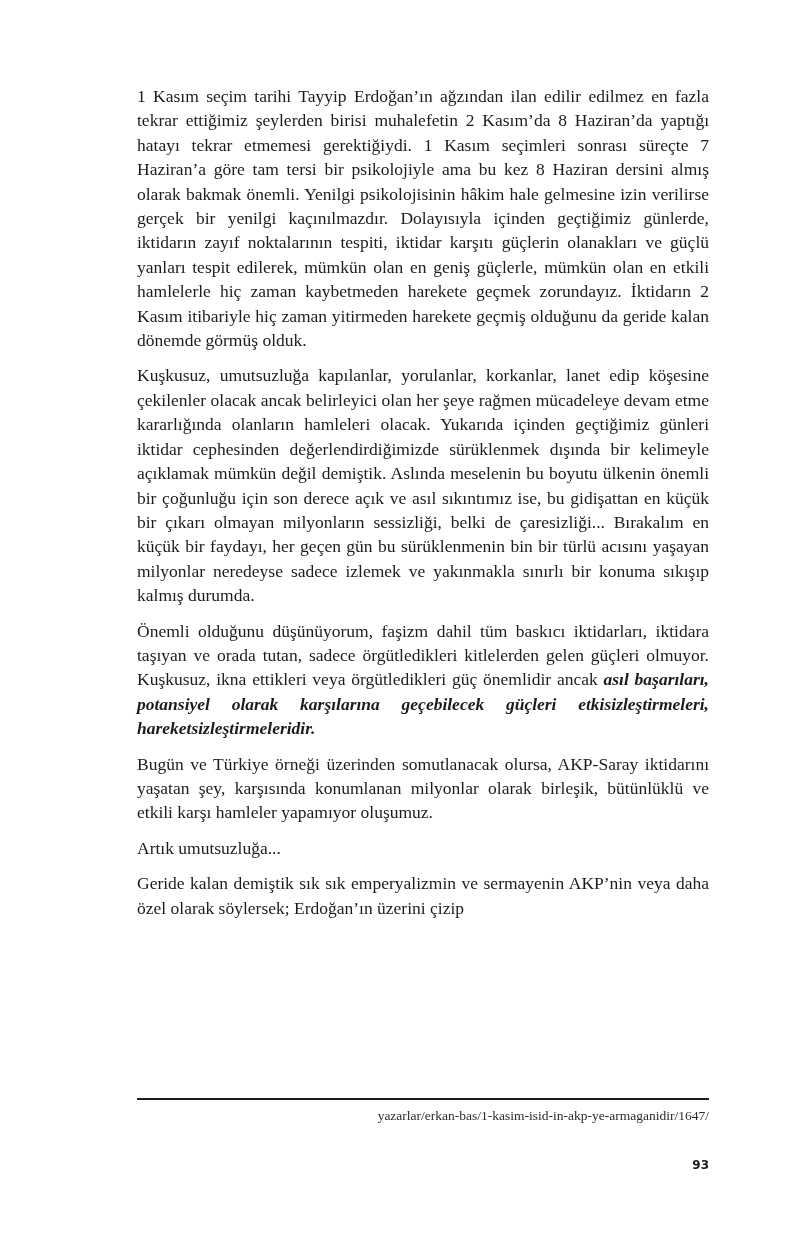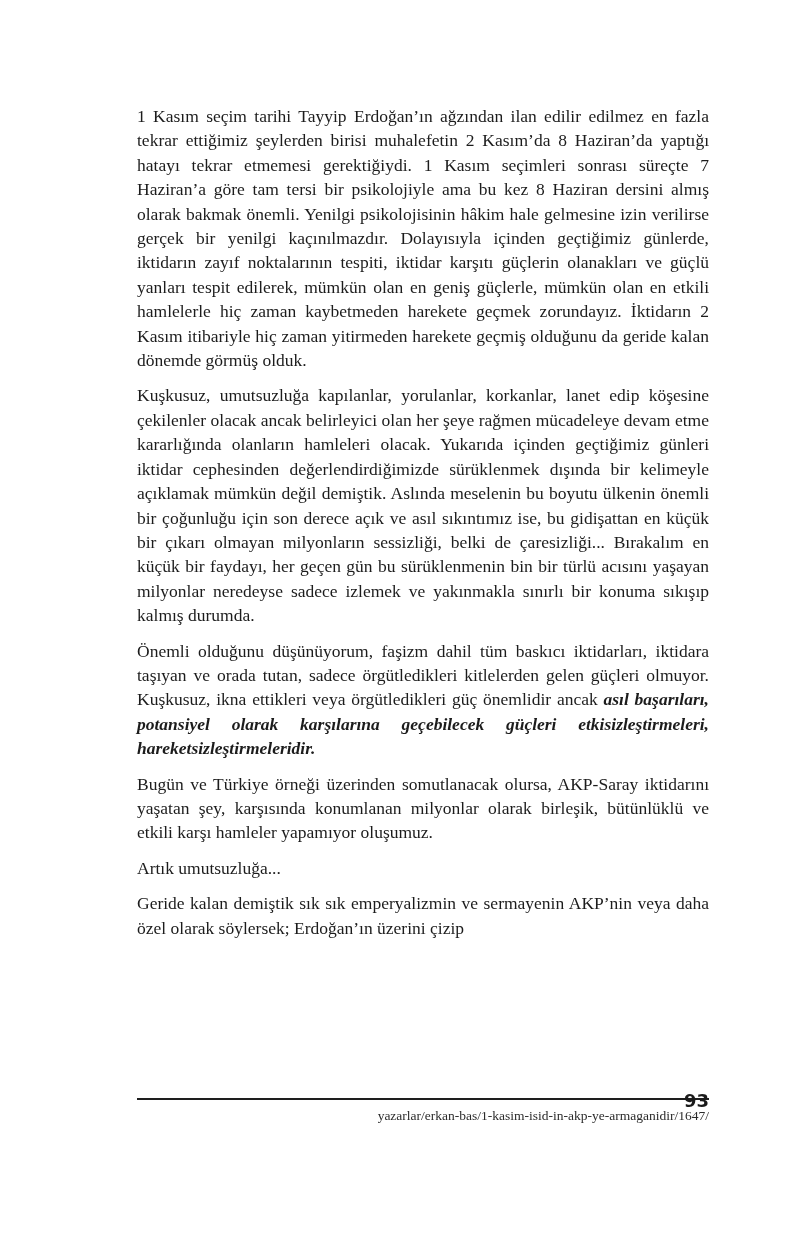--- a/index.html
+++ b/index.html
@@ -15,21 +15,21 @@
   }
   .book-page {
     position: absolute;
     left: 0; top: 0;
     width: 798px; height: 1241px;
     background: #ffffff;
   }
   .text-block {
     position: absolute;
     left: 137px;
-    top: 104px;
+    top: 84px;
     width: 572px;
   }
   .text-block p {
     margin: 0 0 11px 0;
     font-size: 17.5px;
     line-height: 24.4px;
     text-align: justify;
     hyphens: auto;
     -webkit-hyphens: auto;
   }
@@ -51,24 +51,24 @@
   }
   .footnote-text {
     font-size: 13.5px;
     line-height: 17px;
     color: #2b2b2b;
     text-align: right;
   }
   .page-number {
     position: absolute;
     right: 89px;
-    top: 1090px;
+    top: 1158px;
     font-family: "DejaVu Sans", sans-serif;
     font-weight: bold;
-    font-size: 18px;
+    font-size: 12px;
     color: #1a1a1a;
   }
 </style>
 </head>
 <body>
 
 <div class="book-page">
 
   <div class="text-block">
     <p>1 Kasım seçim tarihi Tayyip Erdoğan’ın ağzından ilan edilir edilmez en fazla tekrar ettiğimiz şeylerden birisi muhalefetin 2 Kasım’da 8 Haziran’da yaptığı hatayı tekrar etmemesi gerektiğiydi. 1 Kasım seçimleri sonrası süreçte 7 Haziran’a göre tam tersi bir psikolojiyle ama bu kez 8 Haziran dersini almış olarak bakmak önemli. Yenilgi psikolojisinin hâkim hale gelmesine izin verilirse gerçek bir yenilgi kaçınılmazdır. Dolayısıyla içinden geçtiğimiz günlerde, iktidarın zayıf noktalarının tespiti, iktidar karşıtı güçlerin olanakları ve güçlü yanları tespit edilerek, mümkün olan en geniş güçlerle, mümkün olan en etkili hamlelerle hiç zaman kaybetmeden harekete geçmek zorundayız. İktidarın 2 Kasım itibariyle hiç zaman yitirmeden harekete geçmiş olduğunu da geride kalan dönemde görmüş olduk.</p>

